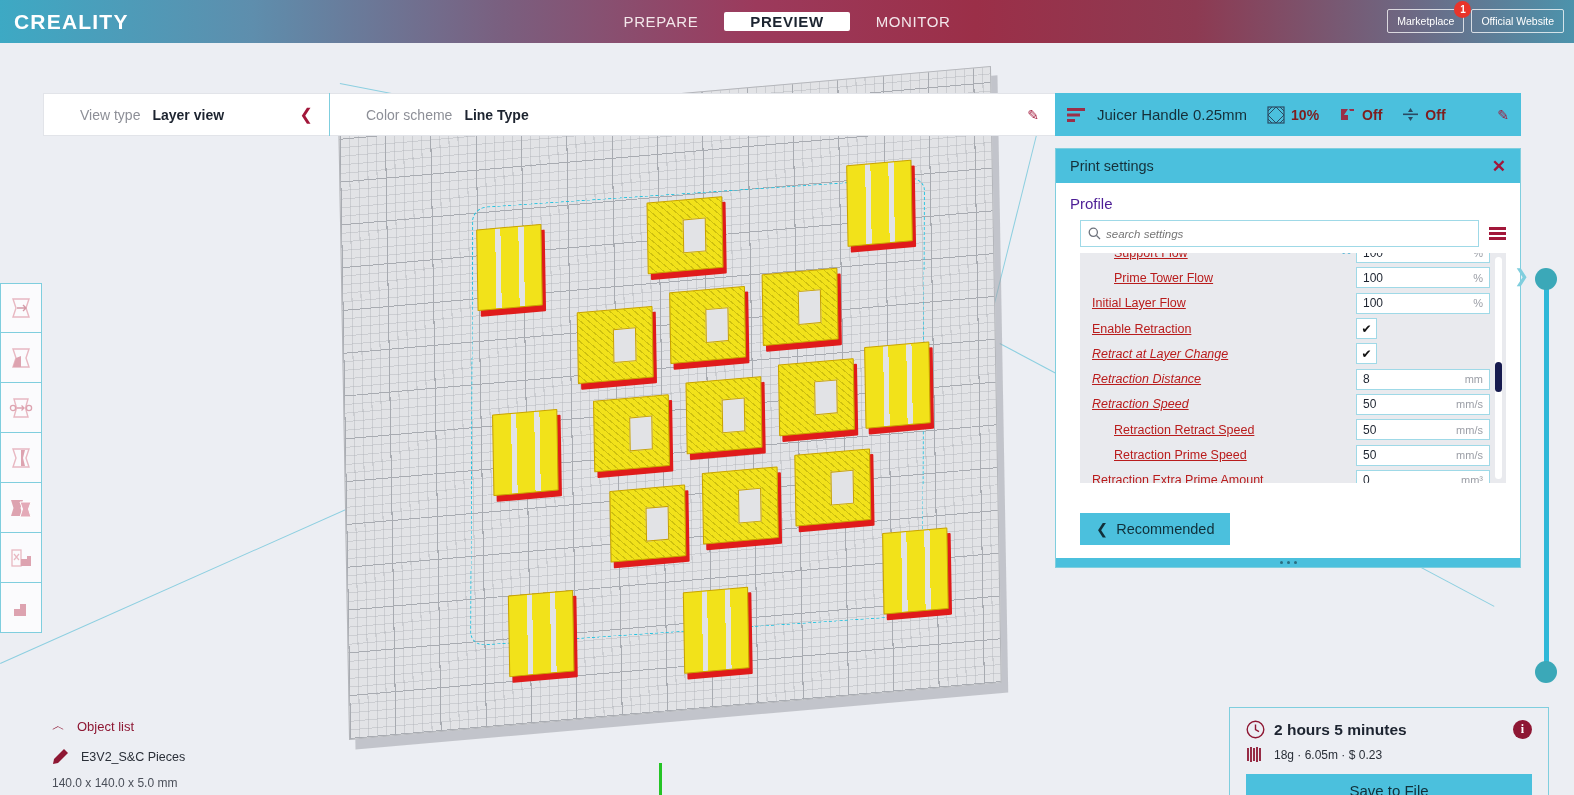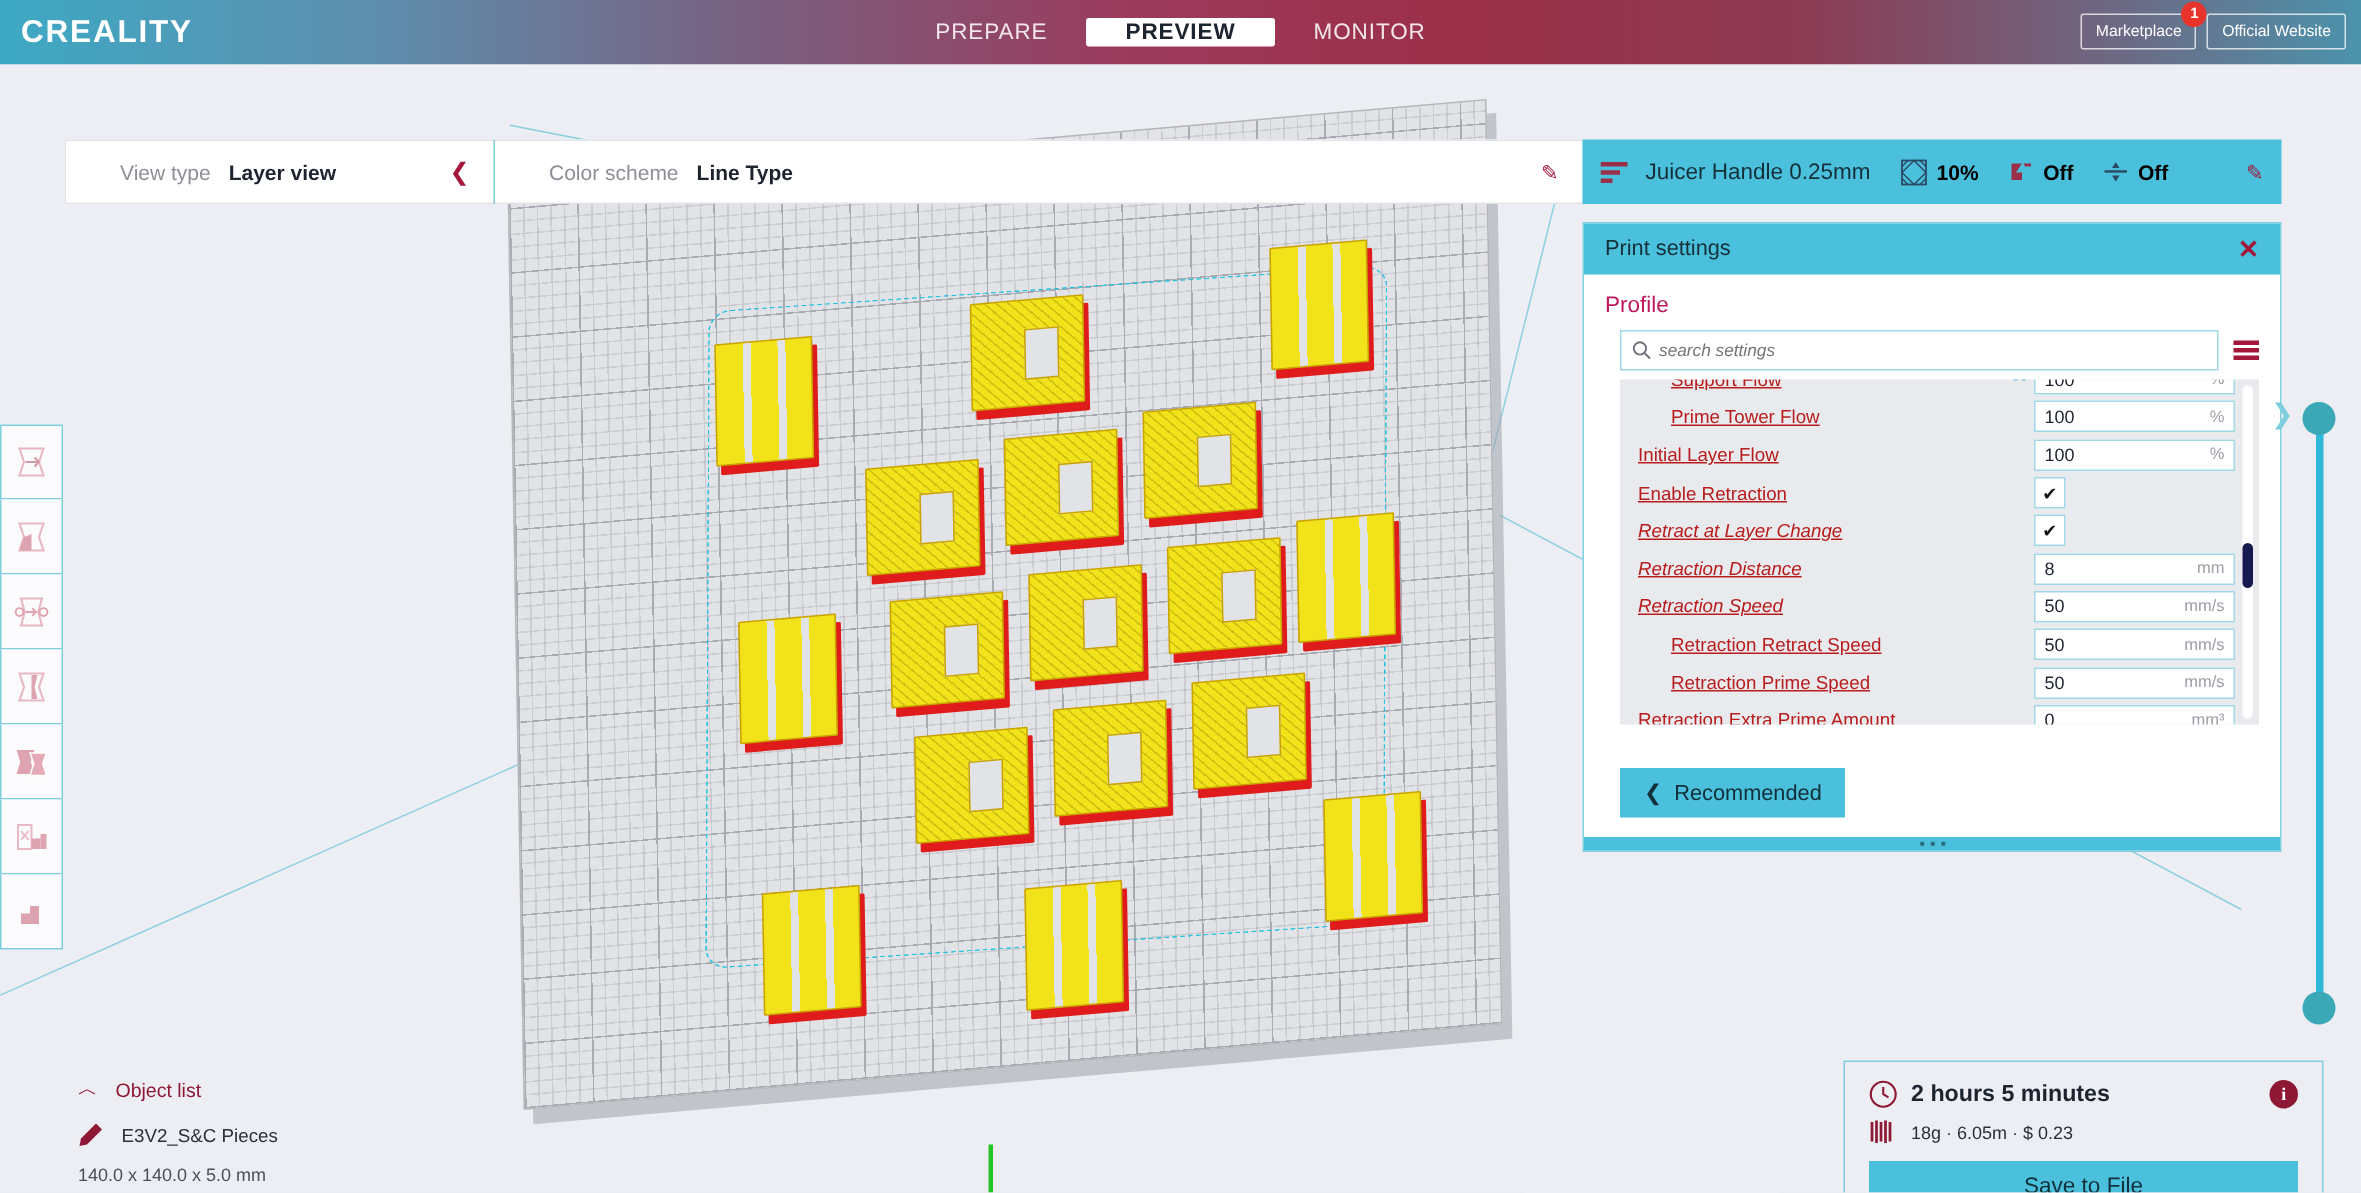--- a/index.html
+++ b/index.html
@@ -120,36 +120,36 @@
   .vb-val { color: #1d2430; font-size: 14px; font-weight: 600; }
   .vb-div { width: 1px; height: 43px; background: #7fcede; }
   .chev-l { color: #a2173a; font-size: 16px; cursor: pointer; }
   .pencil { color: #a2173a; font-size: 14px; cursor: pointer; }
 
   .sumbar {
     position: absolute; left: 1055px; top: 50px; width: 466px; height: 43px;
     background: #4bc0dd; display: flex; align-items: center; padding: 0 12px; gap: 0;
   }
   .sum-name { color: #16303a; font-size: 15px; margin-left: 10px; }
-  .sum-item { display: flex; align-items: center; gap: 6px; color: #000000;
+  .sum-item { display: flex; align-items: center; gap: 6px; color: #7f1d1d;
               font-size: 14px; font-weight: 600; margin-left: 20px; }
 
   
   .psettings {
     position: absolute; left: 1055px; top: 105px; width: 466px; height: 420px;
     background: #fff; border: 1px solid #7fcede;
   }
   .ps-head {
     height: 34px; background: #4bc0dd; display: flex; align-items: center;
     justify-content: space-between; padding: 0 14px;
   }
   .ps-title { color: #16303a; font-size: 14.5px; }
   .ps-close { color: #a2173a; font-size: 17px; font-weight: bold; cursor: pointer; }
   .prof-row { display: flex; align-items: center; padding: 12px 14px 8px 14px; }
-  .prof-label { font-size: 15px; color: #be185d; width: 100px; }
+  .prof-label { font-size: 15px; color: #4c1d95; width: 100px; }
   .prof-field {
     flex: 1; height: 30px; border: 1px solid #9fd9e7; background: #fff;
     display: flex; align-items: center; padding: 0 8px; font-size: 12.5px; color: #2a2f38;
   }
   .prof-icons { margin-left: auto; display: flex; align-items: center; gap: 5px; }
   .srch-row { display: flex; align-items: center; gap: 10px; padding: 0 14px 6px 24px; }
   .srch {
     flex: 1; height: 27px; border: 1px solid #9fd9e7; background: #fff;
     display: flex; align-items: center; padding: 0 7px; gap: 5px;
   }

